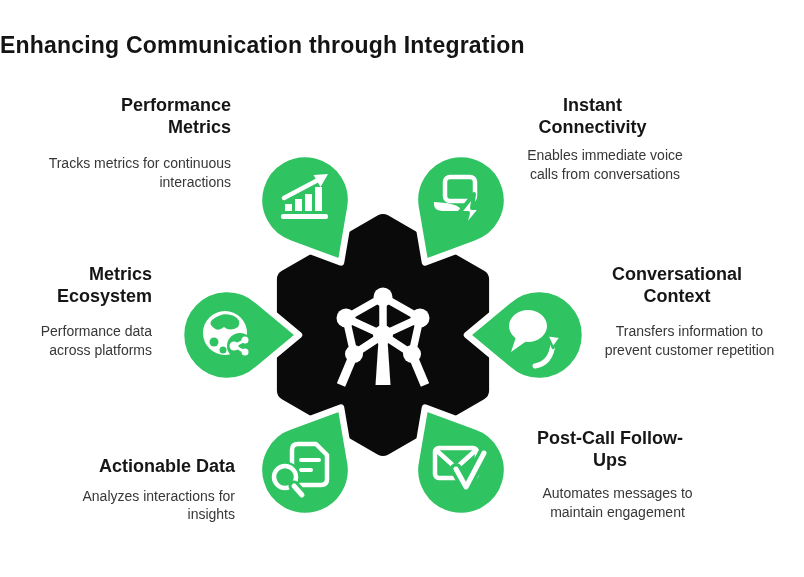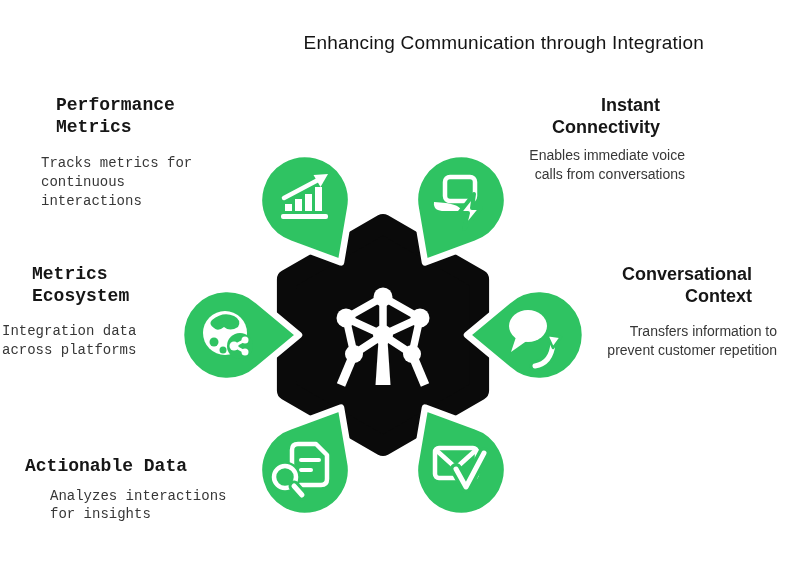--- a/index.html
+++ b/index.html
@@ -1,23 +1,23 @@
 <!DOCTYPE html>
 <html><head>
 <meta charset="utf-8">
 <style>
   html,body{margin:0;padding:0;background:#ffffff;}
   body{font-family:"Liberation Sans","DejaVu Sans",sans-serif;}
   .stage{position:relative;width:804px;height:577px;background:#ffffff;overflow:hidden;}
-  .main-title{position:absolute;top:32px;left:0;width:704px;text-align:right;
-    font-size:19px;font-weight:normal;color:#141414;letter-spacing:.2px;}
+  .main-title{position:absolute;top:32px;left:0;width:704px;text-align:left;
+    font-size:23px;font-weight:bold;color:#141414;letter-spacing:.2px;}
   .diagram-svg{position:absolute;left:0;top:0;width:804px;height:577px;}
   .item{position:absolute;}
-  .item.align-right{text-align:left;font-family:Liberation Mono, monospace;}
-  .item.align-left{text-align:right;}
+  .item.align-right{text-align:right;}
+  .item.align-left{text-align:center;}
   .item-title{font-size:18px;font-weight:bold;color:#161616;line-height:1.2;}
   .item-desc{font-size:14px;color:#373737;line-height:1.35;}
   .align-right .item-title,.align-right .item-desc{margin-left:auto;}
   
   .item-tl{top:95px;right:573px;width:210px;}
   .item-tl .item-title{width:175px;}
   .item-tl .item-desc{width:190px;margin-top:16px;}
   .item-tr{top:95px;left:525px;width:180px;}
   .item-tr .item-title{width:135px;}
   .item-tr .item-desc{width:160px;margin-top:8px;}
@@ -160,27 +160,31 @@
     <div class="item-desc">Tracks metrics for continuous interactions</div>
   </div>
 
   <div class="item item-tr align-left">
     <div class="item-title">Instant Connectivity</div>
     <div class="item-desc">Enables immediate voice calls from conversations</div>
   </div>
 
   <div class="item item-ml align-right">
     <div class="item-title">Metrics Ecosystem</div>
-    <div class="item-desc">Integration data across platforms</div>
+    <div class="item-desc">Performance data across platforms</div>
   </div>
 
   <div class="item item-bl align-right">
     <div class="item-title">Actionable Data</div>
     <div class="item-desc">Analyzes interactions for insights</div>
   </div>
 
   <div class="item item-mr align-left">
     <div class="item-title">Conversational Context</div>
     <div class="item-desc">Transfers information to prevent customer repetition</div>
   </div>
 
+  <div class="item item-br align-left">
+    <div class="item-title">Post-Call Follow-Ups</div>
+    <div class="item-desc">Automates messages to maintain engagement</div>
+  </div>
 
 </div>
 
 </body></html>

